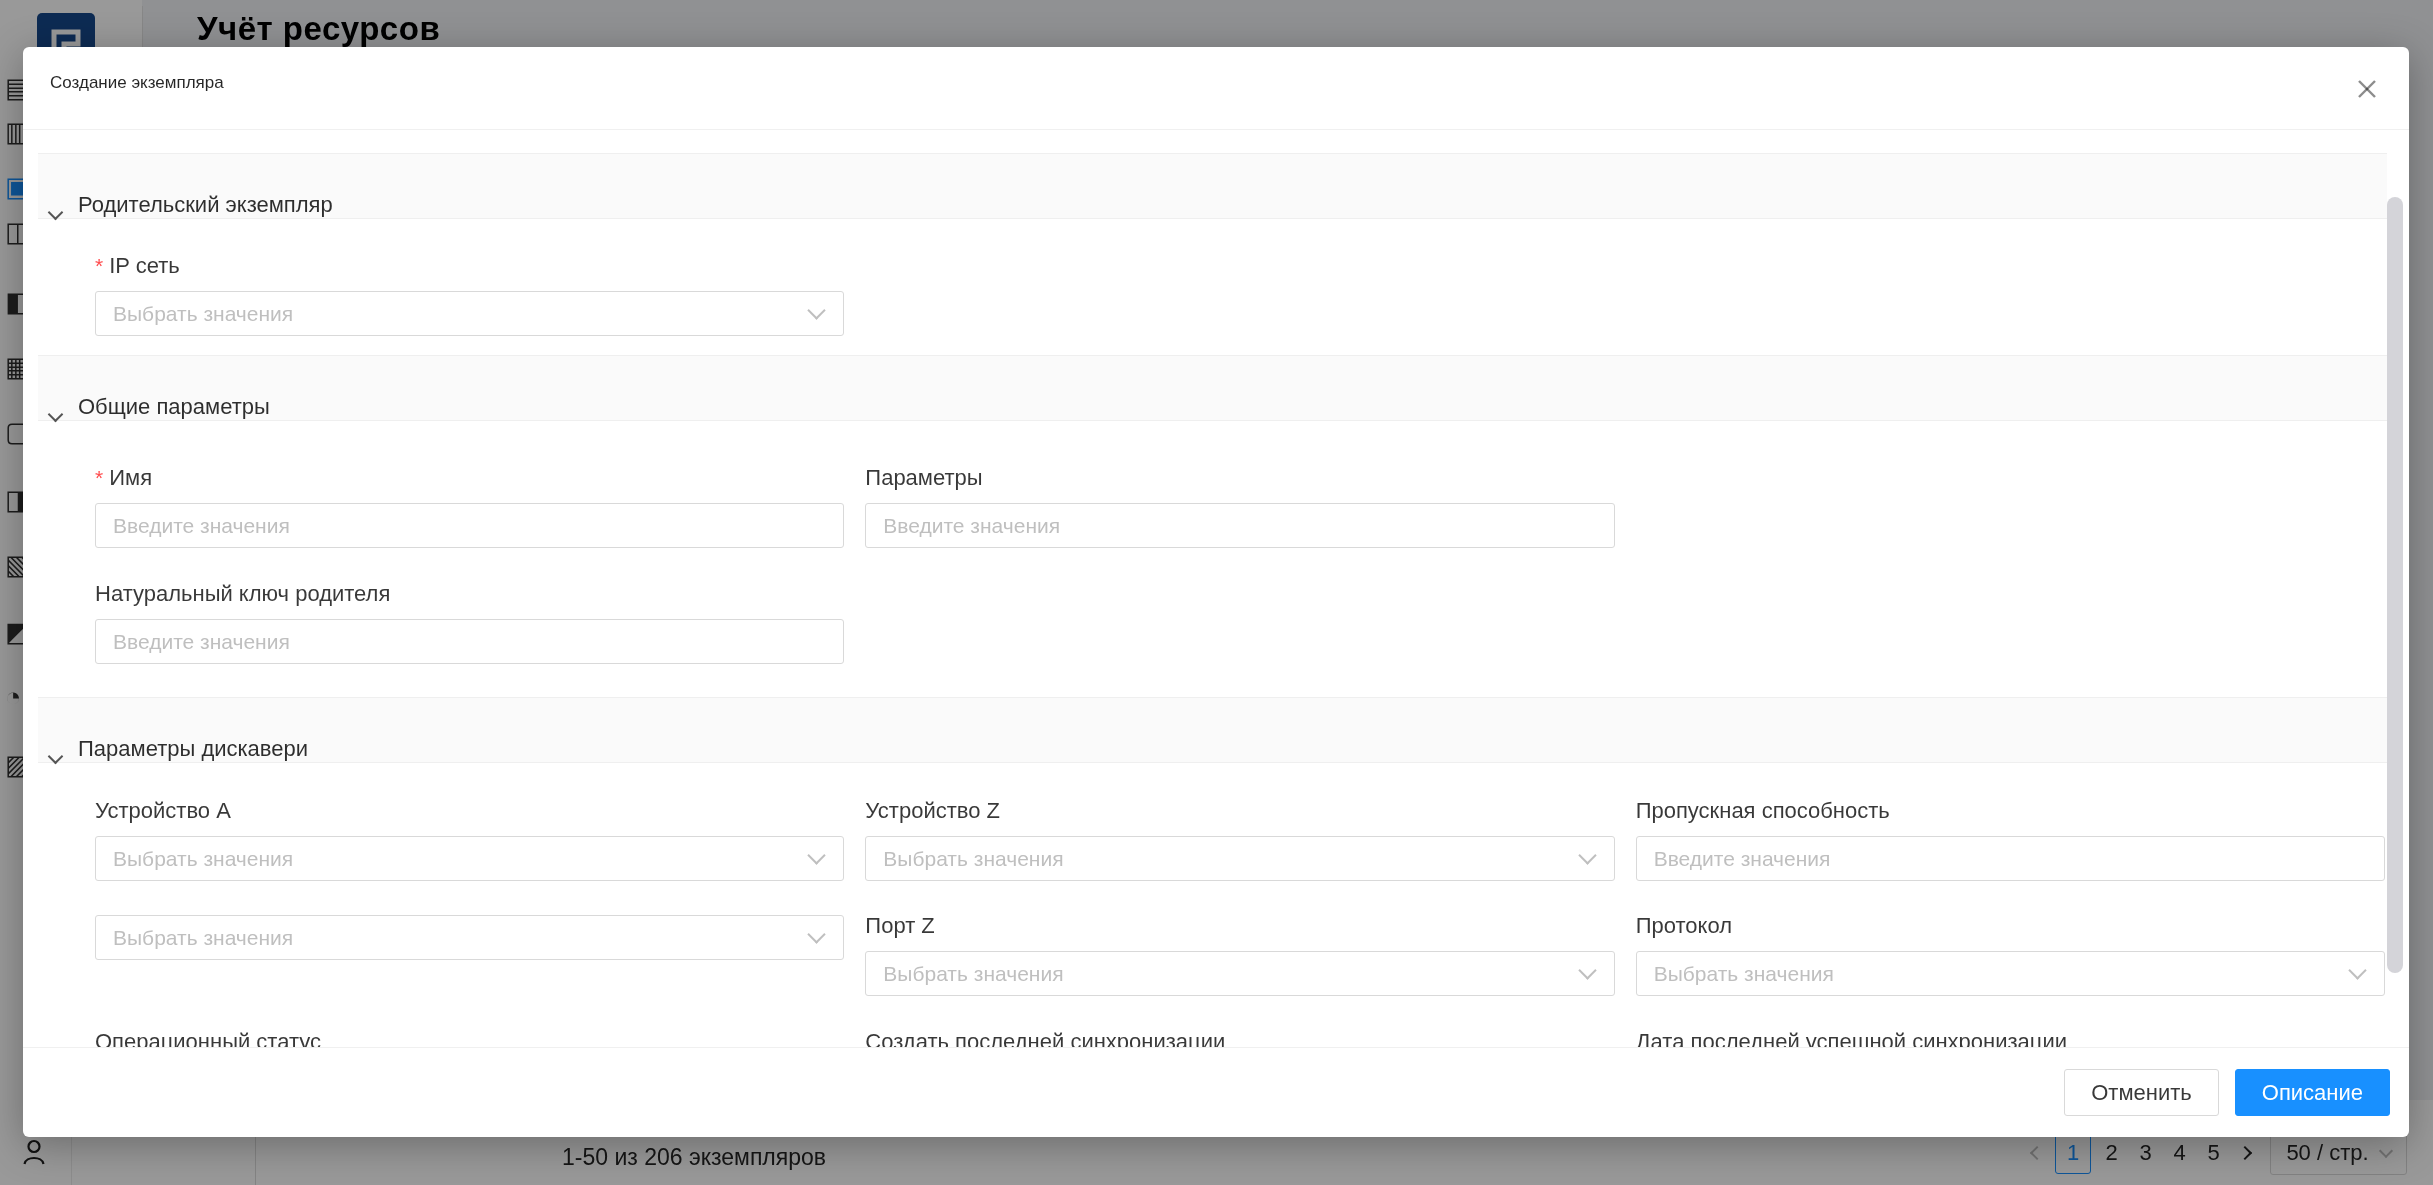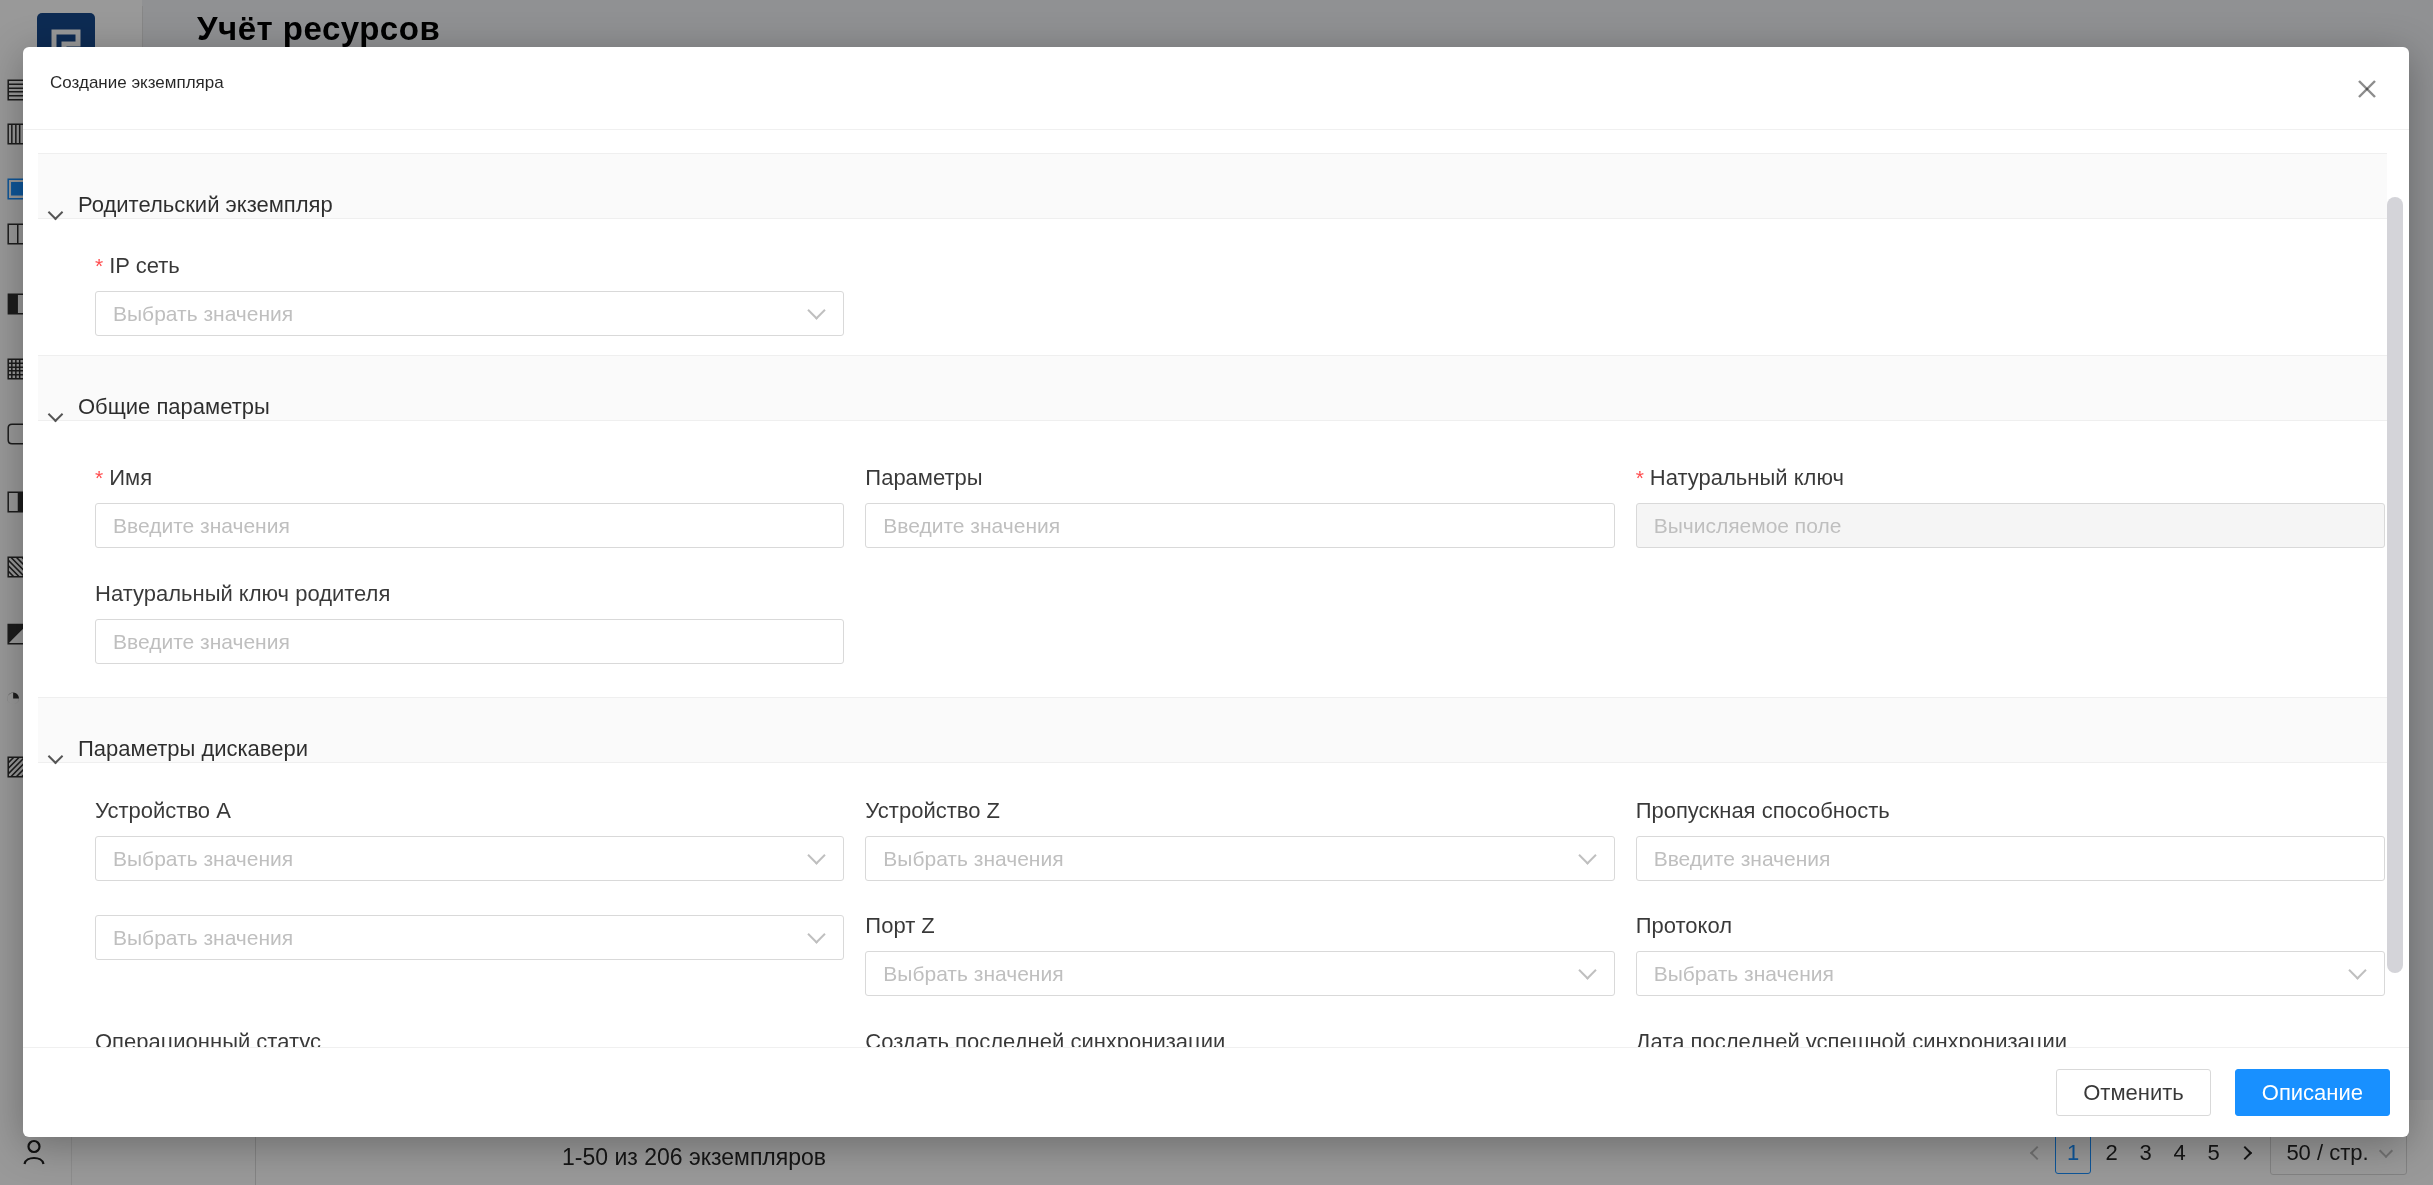--- a/index.html
+++ b/index.html
@@ -70,21 +70,21 @@
   .t-input:disabled { background:#f5f5f5; }
 
   .t-select { width:100%; height:45px; border:1.5px solid #d9d9d9; border-radius:3px; padding:0 20px 0 17px;
               display:flex; align-items:center; justify-content:space-between; background:#fff; cursor:pointer; }
   .t-select .ph { font-size:21px; color:#bfbfbf; }
   .t-select .chev { margin-top:-6px; }
 
   .scroll-thumb { position:absolute; right:6px; top:67px; width:16px; height:776px; background:#d4d4d9; border-radius:8px; }
 
   .modal-footer { position:absolute; left:0; bottom:0; right:0; height:90px; border-top:1px solid #f0f0f0;
-                  display:flex; align-items:center; justify-content:flex-end; gap:24px; padding-right:19px; }
+                  display:flex; align-items:center; justify-content:flex-end; gap:16px; padding-right:19px; }
   .btn { height:47px; padding:0 26px; border-radius:3px; font-size:22px; cursor:pointer; font-family:inherit; }
   .btn-default { background:#fff; border:1.5px solid #d9d9d9; color:rgba(0,0,0,0.78); }
   .btn-primary { background:#1890ff; border:1.5px solid #1890ff; color:#fff; }
 </style>
 </head>
 <body>
 
 <div class="bg-page">
 
   <div class="app-header">
@@ -184,24 +184,20 @@
 
     <div class="row" style="top:337px">
       <div class="field c1">
         <div class="f-label"><span class="ast">*</span><span>Имя</span></div>
         <input class="t-input" placeholder="Введите значения" style="">
       </div>
       <div class="field c2">
         <div class="f-label"><span>Параметры</span></div>
         <input class="t-input" placeholder="Введите значения" style="">
       </div>
-      <div class="field c3">
-        <div class="f-label"><span class="ast">*</span><span>Натуральный ключ</span></div>
-        <input class="t-input" disabled="" placeholder="Вычисляемое поле" style="">
-      </div>
     </div>
 
     <div class="row" style="top:453px">
       <div class="field c1">
         <div class="f-label"><span>Натуральный ключ родителя</span></div>
         <input class="t-input" placeholder="Введите значения" style="">
       </div>
     </div>
 
     <div class="section-head" style="top:567px">

